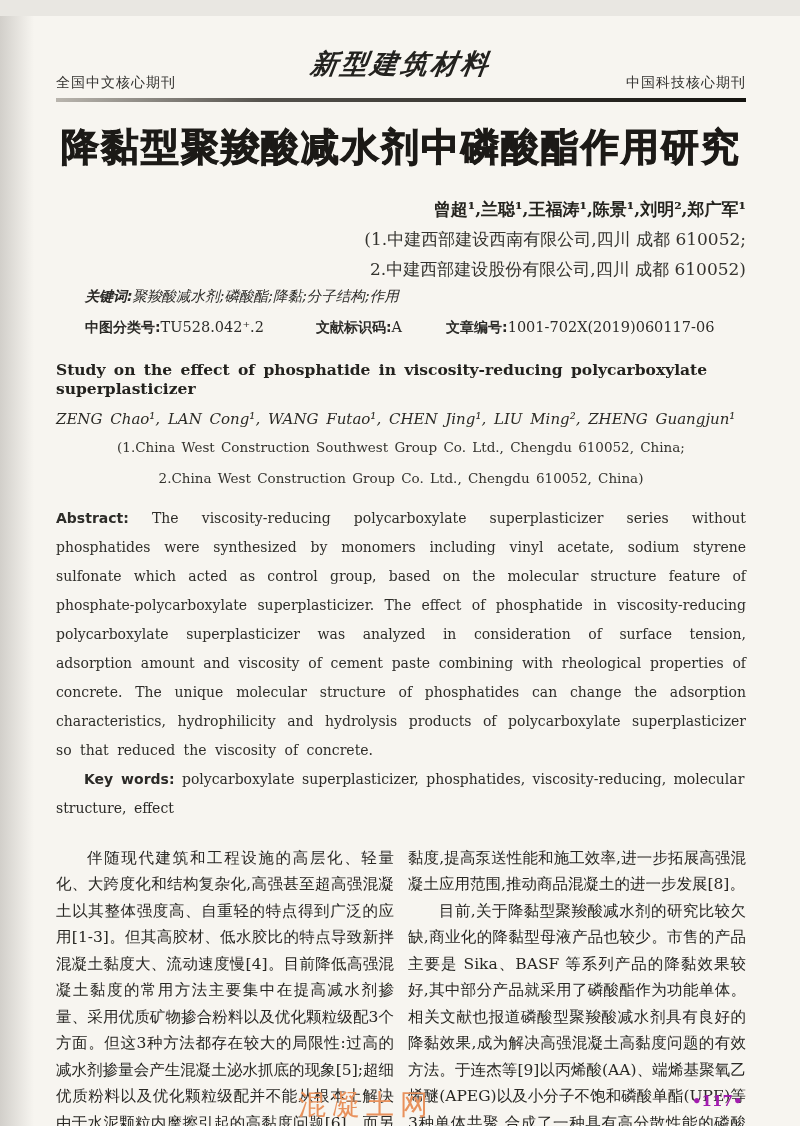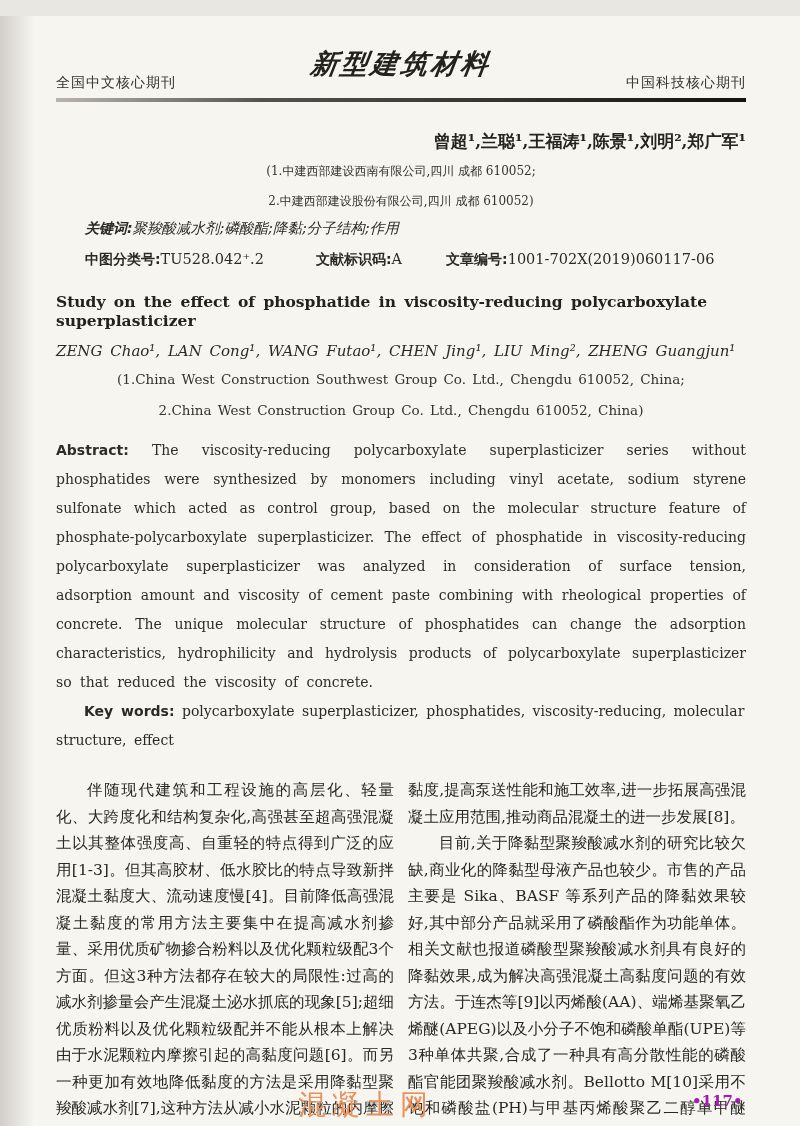--- a/index.html
+++ b/index.html
@@ -34,21 +34,21 @@
   }
 
   
   .title {
     margin-top:24px; text-align:center; font-size:38px; line-height:1.15;
     font-weight:900; letter-spacing:2px; color:#1c1a17;
     font-family:"DejaVu Sans","Liberation Sans",sans-serif;
     -webkit-text-stroke:1px #1c1a17;
   }
   .authors { margin-top:28px; text-align:right; font-size:17px; font-weight:bold; color:#25241f; }
-  .affil { margin-top:7px; text-align:center; font-size:12px; color:#34332e; line-height:23px; }
+  .affil { margin-top:7px; text-align:right; font-size:17px; color:#34332e; line-height:23px; }
 
   
   .abs-cn { margin-top:22px; font-size:14.5px; line-height:29px; text-align:justify; color:#2e2d29; }
   .lbl { font-weight:bold; font-family:"DejaVu Sans","Liberation Sans",sans-serif; font-size:14px; }
   .kw-line { margin-top:1px; font-size:14.5px; line-height:29px; text-indent:2em;font-style:italic; }
   .meta-line { margin-top:2px; font-size:14.5px; line-height:29px; text-indent:2em; }
   .meta-line .gap { display:inline-block; width:52px; }
   .meta-line .gap2 { display:inline-block; width:44px; }
 
   
@@ -89,20 +89,21 @@
   <div class="edge-shadow"></div>
   <div class="inner">
 
     <div class="hdr">
       <span class="hdr-left">全国中文核心期刊</span>
       <span class="hdr-logo">新型建筑材料</span>
       <span class="hdr-right">中国科技核心期刊</span>
     </div>
     <div class="hdr-rule"></div>
 
+    <h1 class="title">降黏型聚羧酸减水剂中磷酸酯作用研究</h1>
 
     <div class="authors">曾超¹,兰聪¹,王福涛¹,陈景¹,刘明²,郑广军¹</div>
     <div class="affil">(1.中建西部建设西南有限公司,四川 成都 610052;</div>
     <div class="affil">2.中建西部建设股份有限公司,四川 成都 610052)</div>
 
 
     <p class="kw-line"><span class="lbl">关键词:</span><span>聚羧酸减水剂;磷酸酯;降黏;分子结构;作用</span></p>
 
     <p class="meta-line"><span class="lbl">中图分类号:</span><span>TU528.042⁺.2</span><span class="gap"></span><span class="lbl">文献标识码:</span><span>A</span><span class="gap2"></span><span class="lbl">文章编号:</span><span>1001-702X(2019)060117-06</span></p>
 

